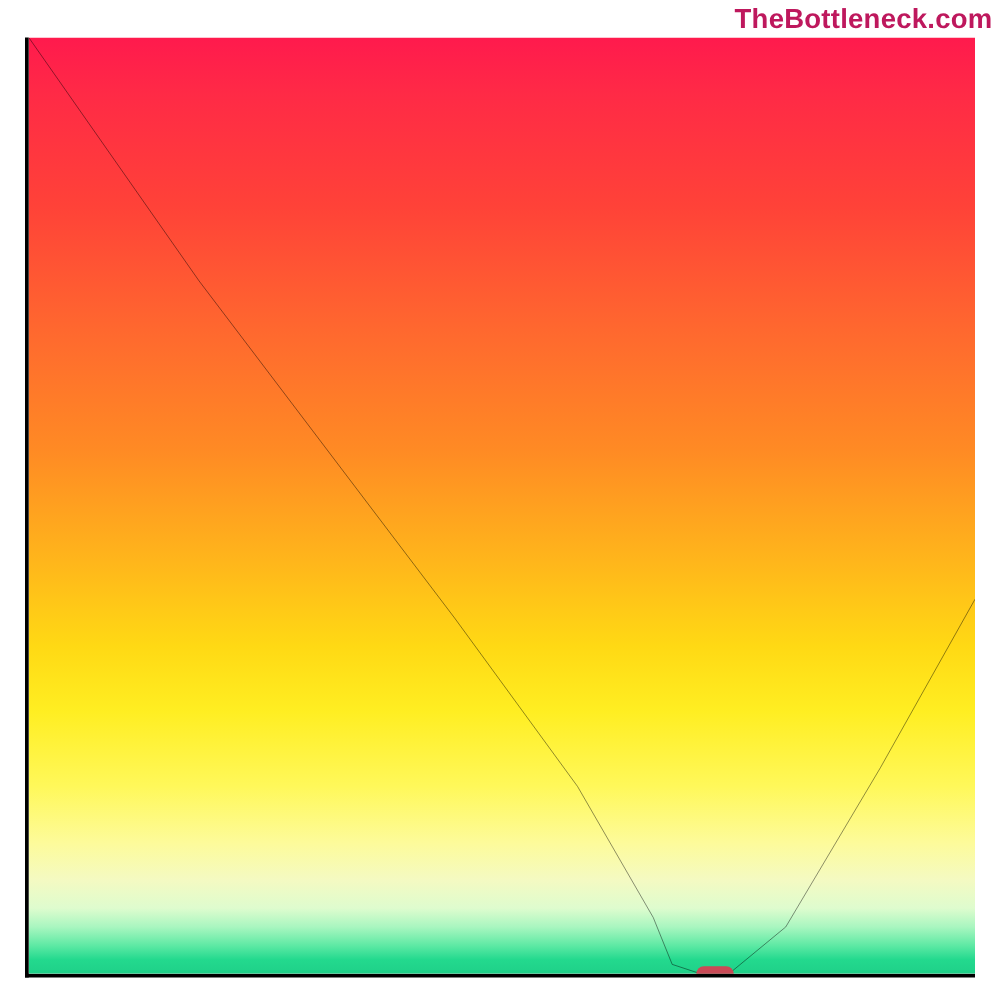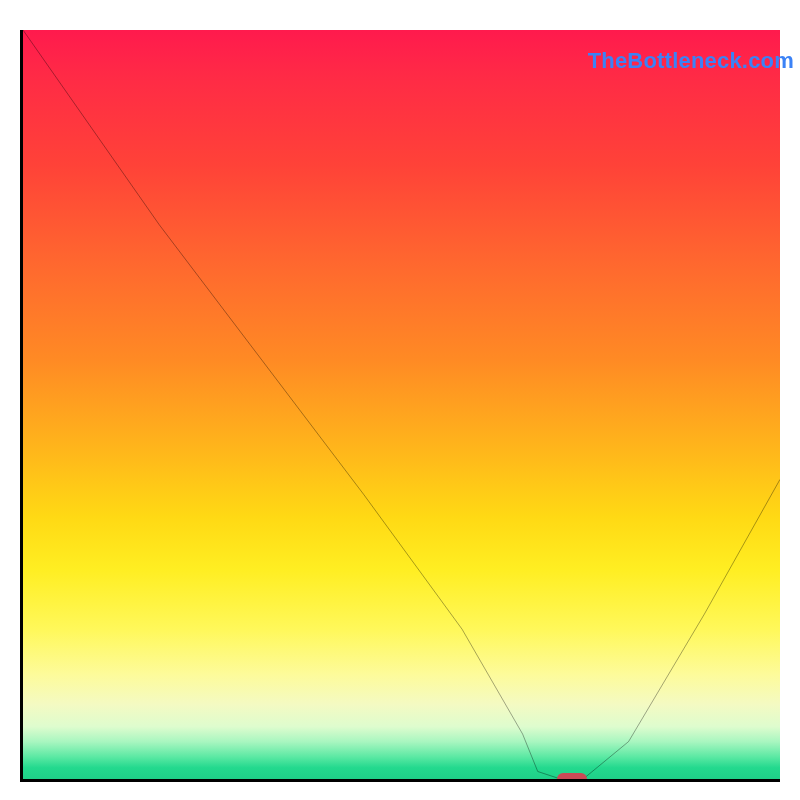--- a/index.html
+++ b/index.html
@@ -10,24 +10,23 @@
     position: relative;
     background: #fff;
     font-family: Arial, Helvetica, sans-serif;
   }
   .watermark {
     position: absolute;
     top: 2px;
     right: 6px;
     font-size: 22px;
     font-weight: 600;
-    color: #3b82f6;
+    color: #be185d;
     letter-spacing: 0.2px;
     z-index: 10;
-    margin-top: 46px;
   }
   .plot {
     position: absolute;
     left: 20px;
     top: 30px;
     width: 760px;
     height: 752px;
     border-left: 3px solid #000;
     border-bottom: 3px solid #000;
     box-sizing: border-box;

